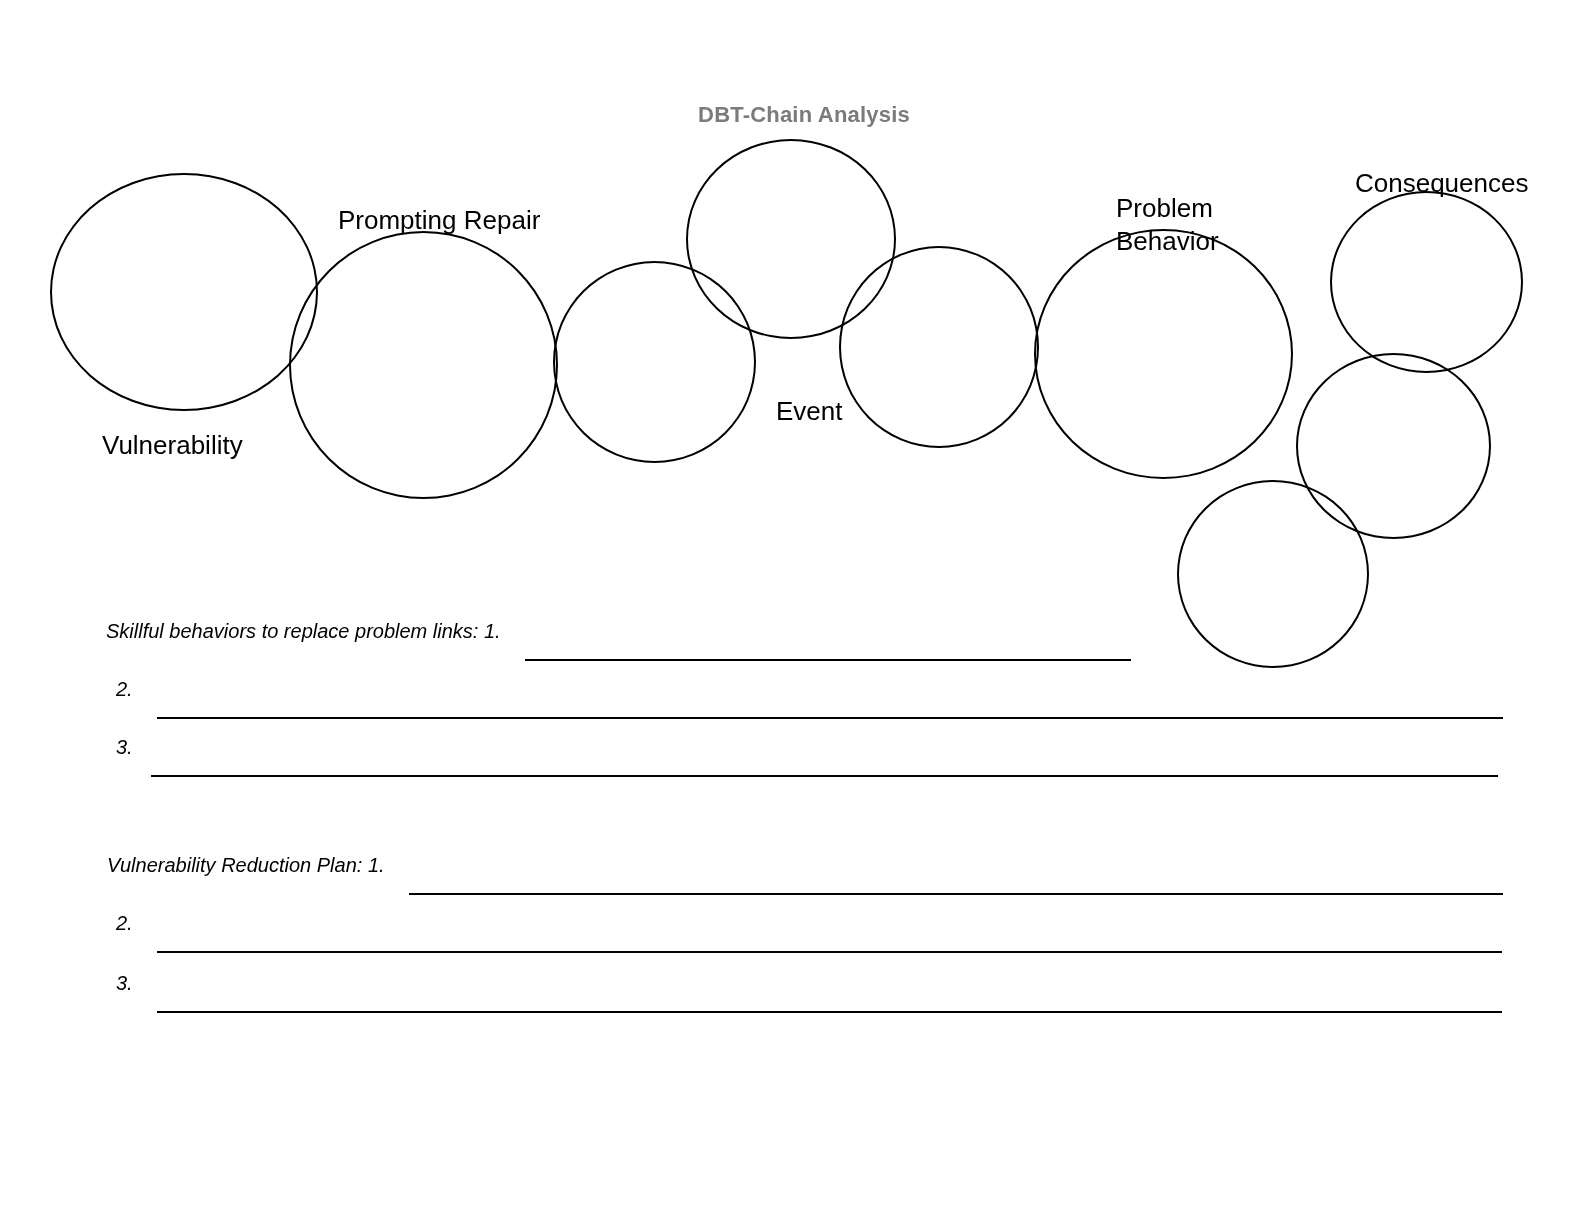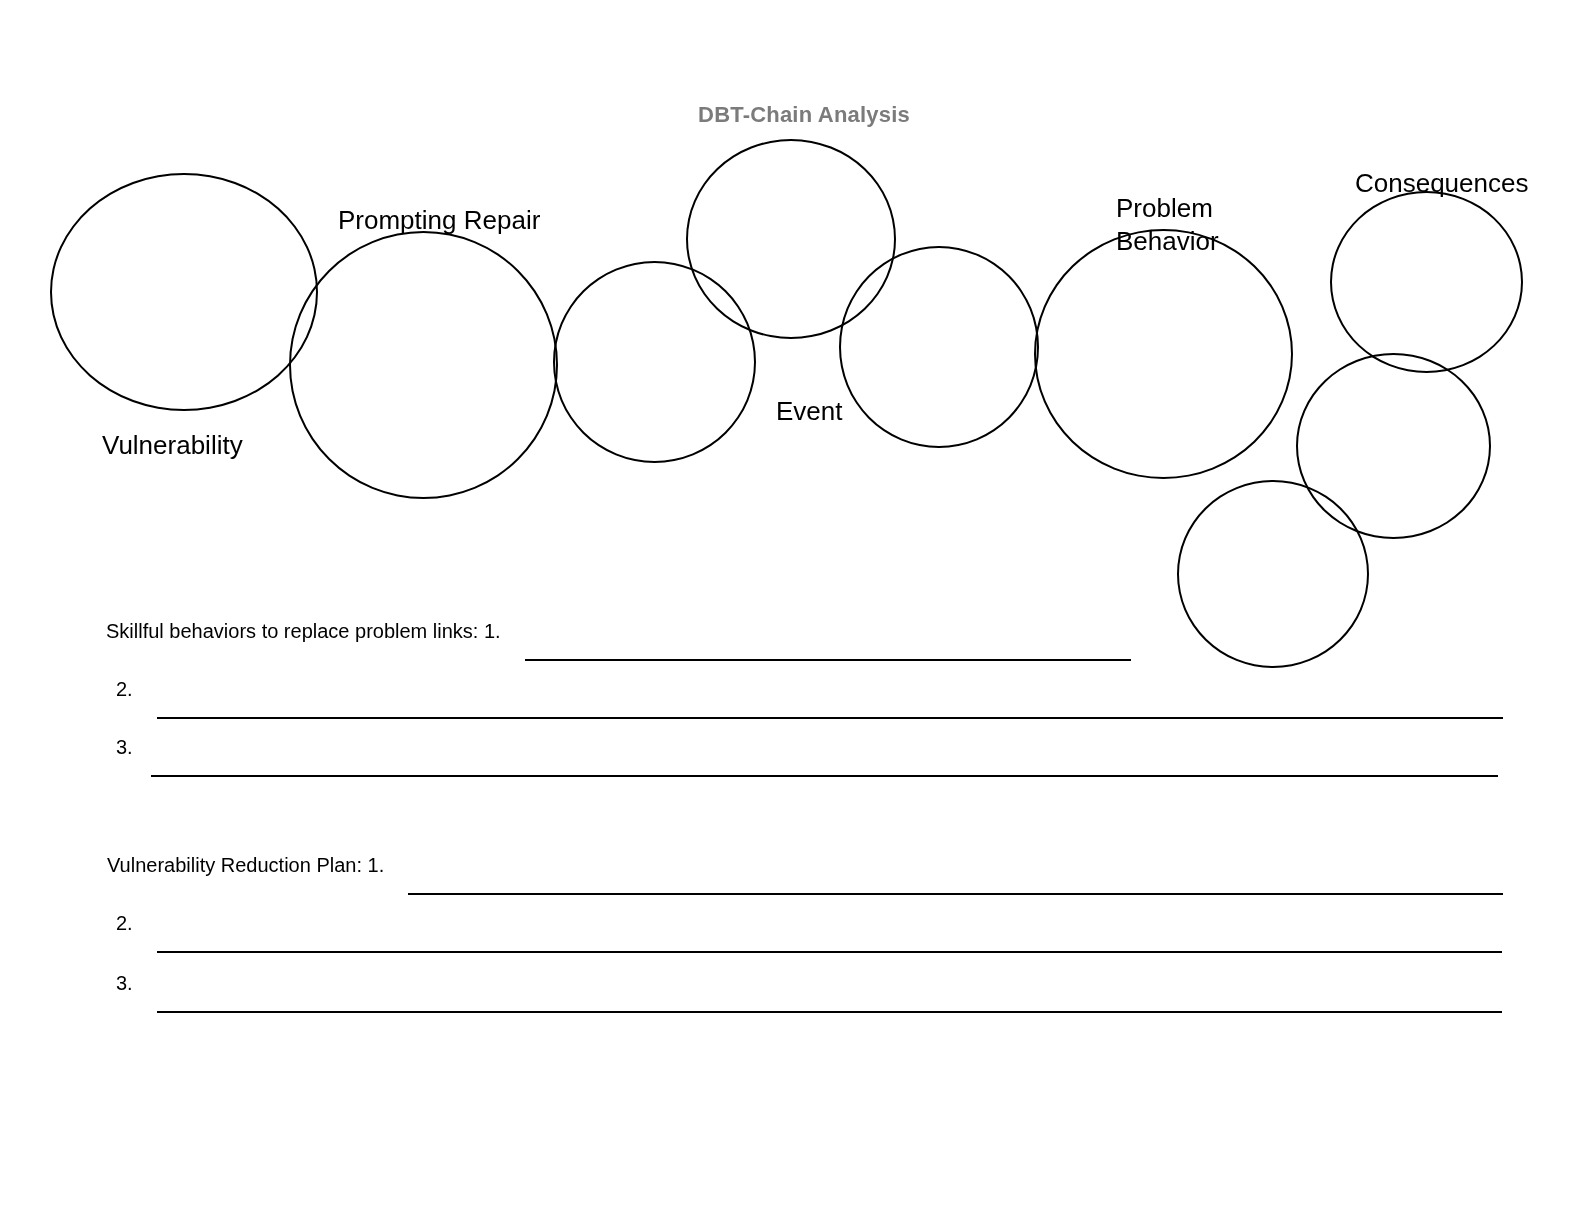--- a/index.html
+++ b/index.html
@@ -57,20 +57,21 @@
     position: absolute;
     display: flex;
     align-items: flex-end;
     height: 28px;
     font-size: 20px;
   }
   .fill-row .row-label {
     line-height: 28px;
     white-space: nowrap;
     flex: 0 0 auto;
+    font-style: italic;
   }
   .fill-row .blank {
     flex: 1 1 auto;
     border-bottom: 2px solid #000000;
     height: 24px;
     margin-left: 8px;
     min-width: 40px;
   }
   .fill-row .blank.tight { margin-left: 2px; }
 

